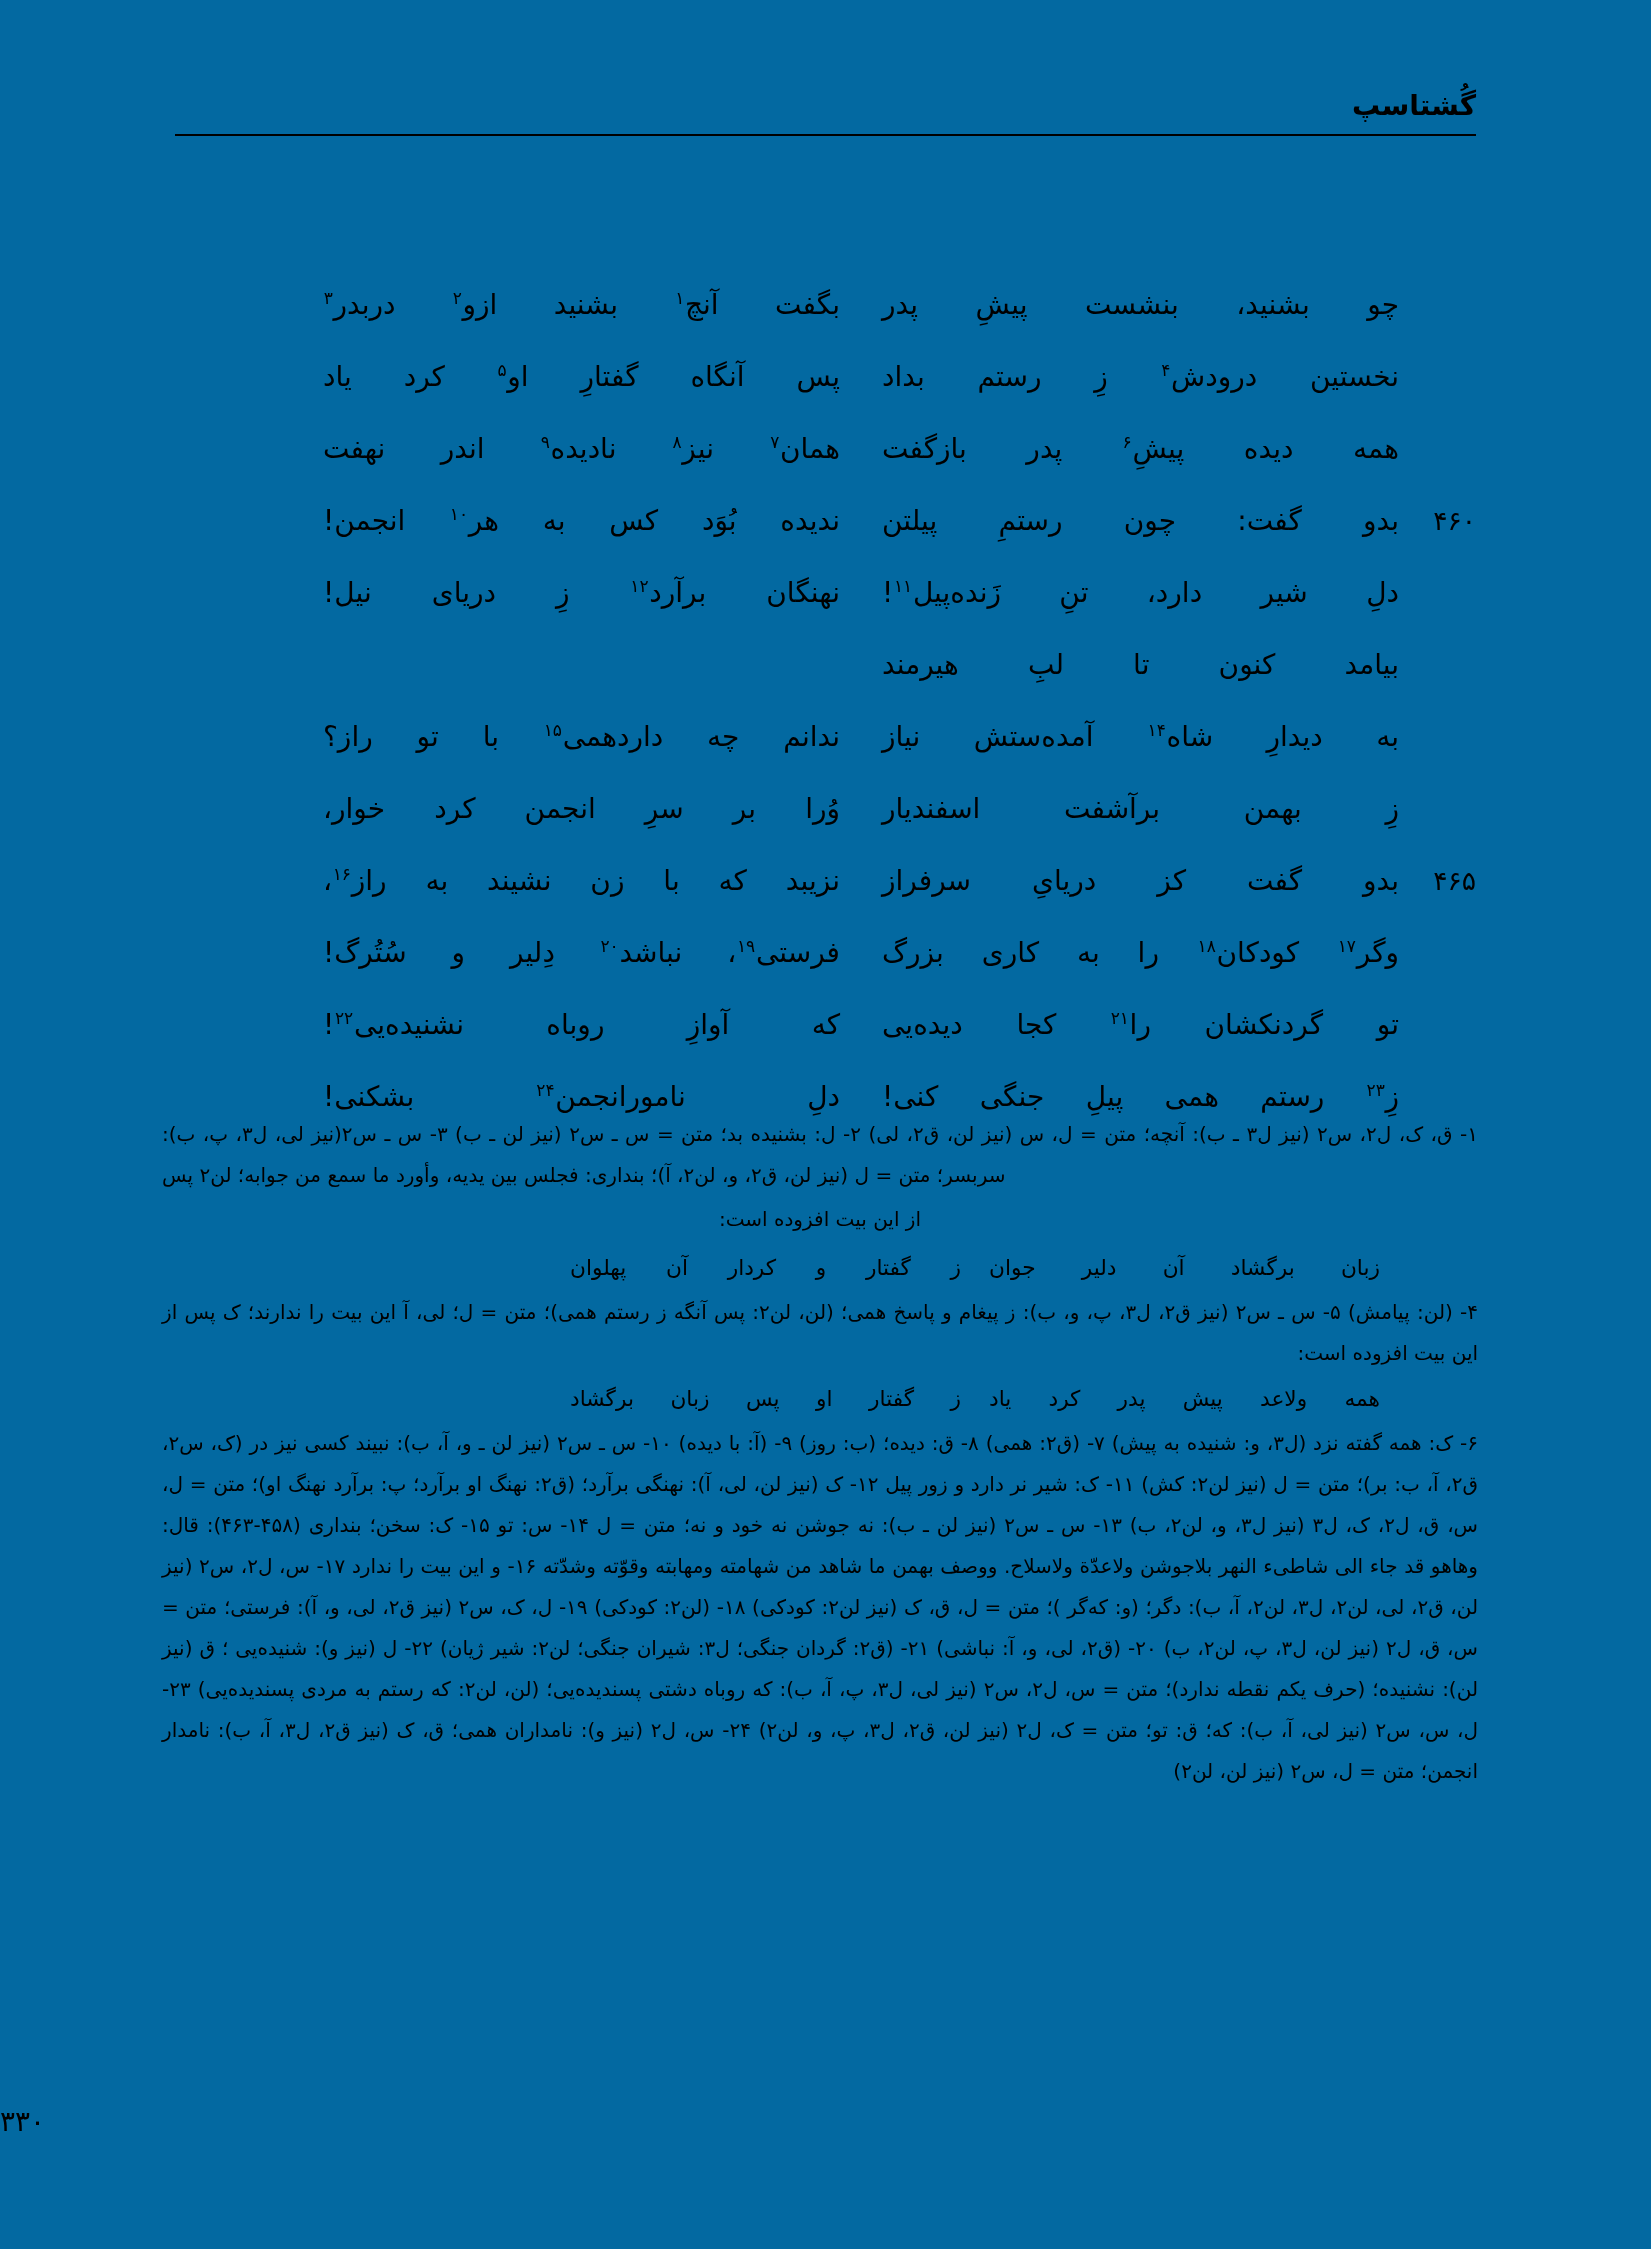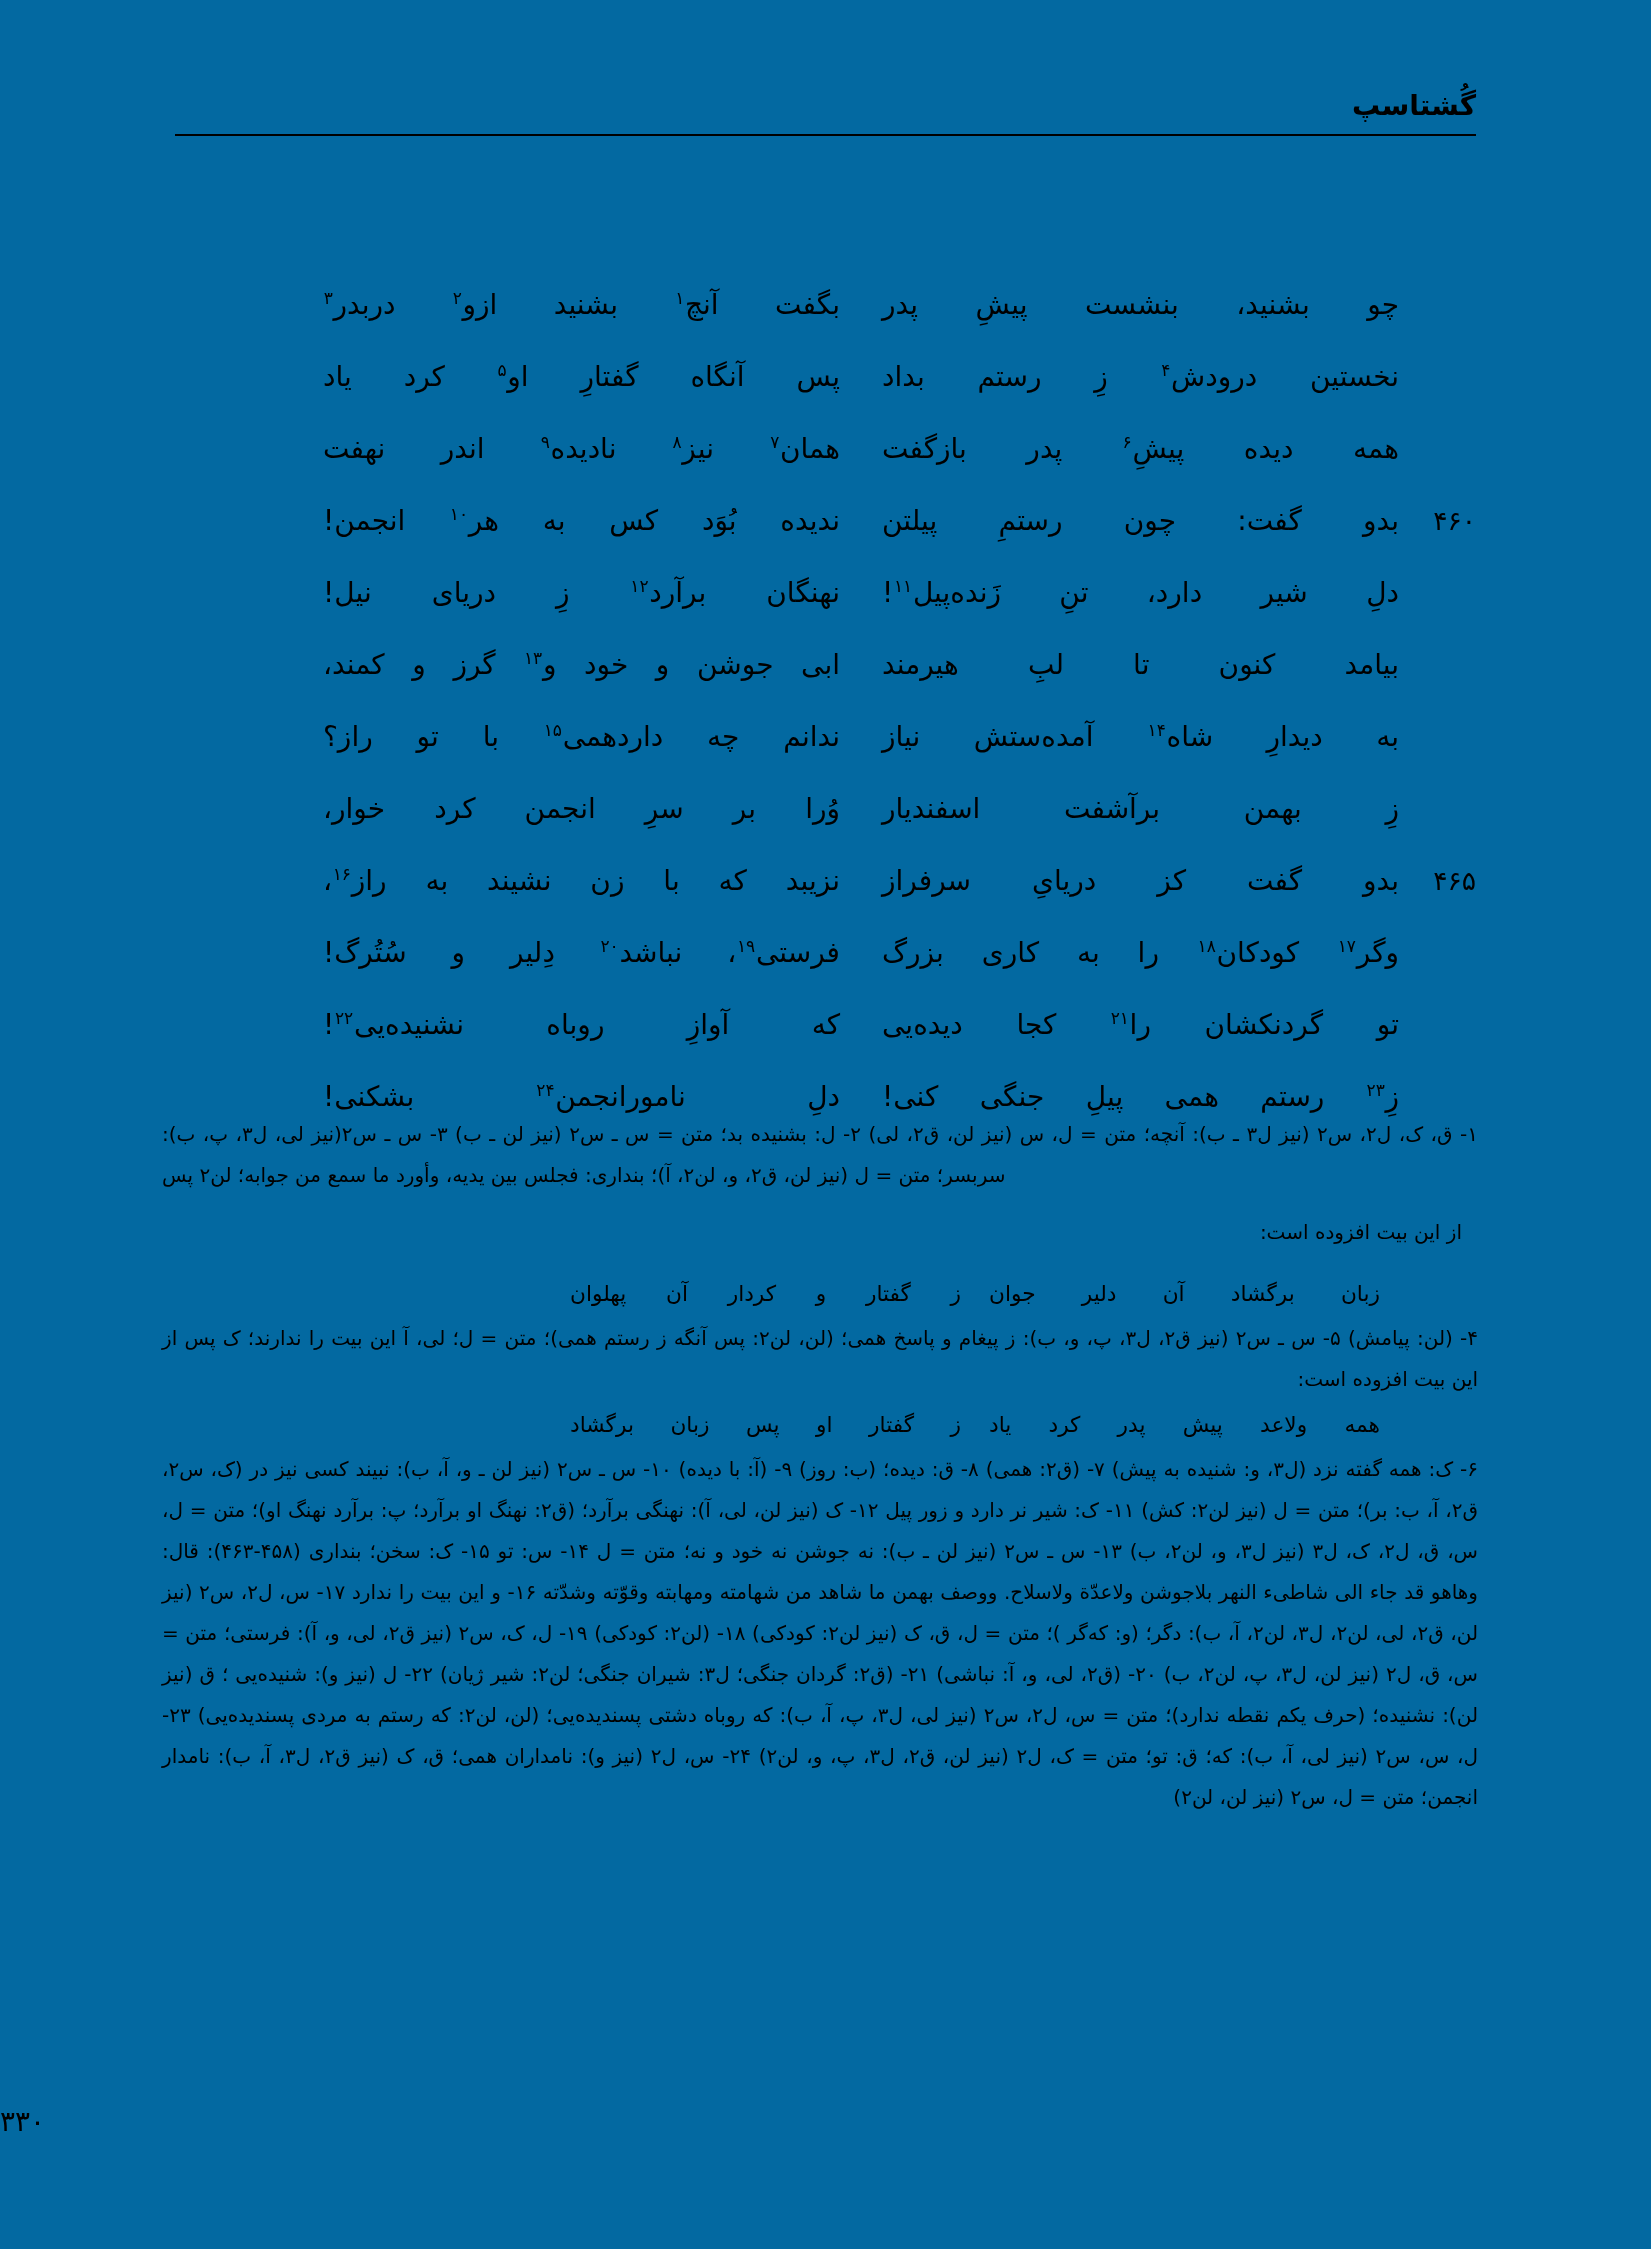--- a/index.html
+++ b/index.html
@@ -95,22 +95,22 @@
   }
   .app-para {
     text-align: justify;
     text-align-last: right;
     margin: 0;
   }
   .app-para.lastleft {
     text-align-last: left;
   }
   .app-intro {
-    text-align: right;
-    margin: 16px;
+    text-align: center;
+    margin: 3px;
   }
   .app-bayt {
     display: flex;
     flex-direction: row;
     justify-content: flex-start;
     font-size: 21.7px;
     line-height: 49px;
     white-space: nowrap;
     padding-right: 98px;
   }
@@ -166,21 +166,20 @@
         <div class="hemi hemi-b">ندیده بُوَد کس به هر<sup class="mark">۱۰</sup> انجمن!</div>
       </div>
       <div class="bayt">
         <div class="num"></div>
         <div class="hemi hemi-a">دلِ شیر دارد، تنِ زَنده‌پیل<sup class="mark">۱۱</sup>!</div>
         <div class="hemi hemi-b">نهنگان برآرد<sup class="mark">۱۲</sup> زِ دریای نیل!</div>
       </div>
       <div class="bayt">
         <div class="num"></div>
         <div class="hemi hemi-a">بیامد کنون تا لبِ هیرمند</div>
-        <div class="hemi hemi-b">ابی جوشن و خود و<sup class="mark">۱۳</sup> گرز و کمند،</div>
       </div>
       <div class="bayt">
         <div class="num"></div>
         <div class="hemi hemi-a">به دیدارِ شاه<sup class="mark">۱۴</sup> آمده‌ستش نیاز</div>
         <div class="hemi hemi-b">ندانم چه داردهمی<sup class="mark">۱۵</sup> با تو راز؟</div>
       </div>
       <div class="bayt">
         <div class="num"></div>
         <div class="hemi hemi-a">زِ بهمن برآشفت اسفندیار</div>
         <div class="hemi hemi-b">وُرا بر سرِ انجمن کرد خوار،</div>

